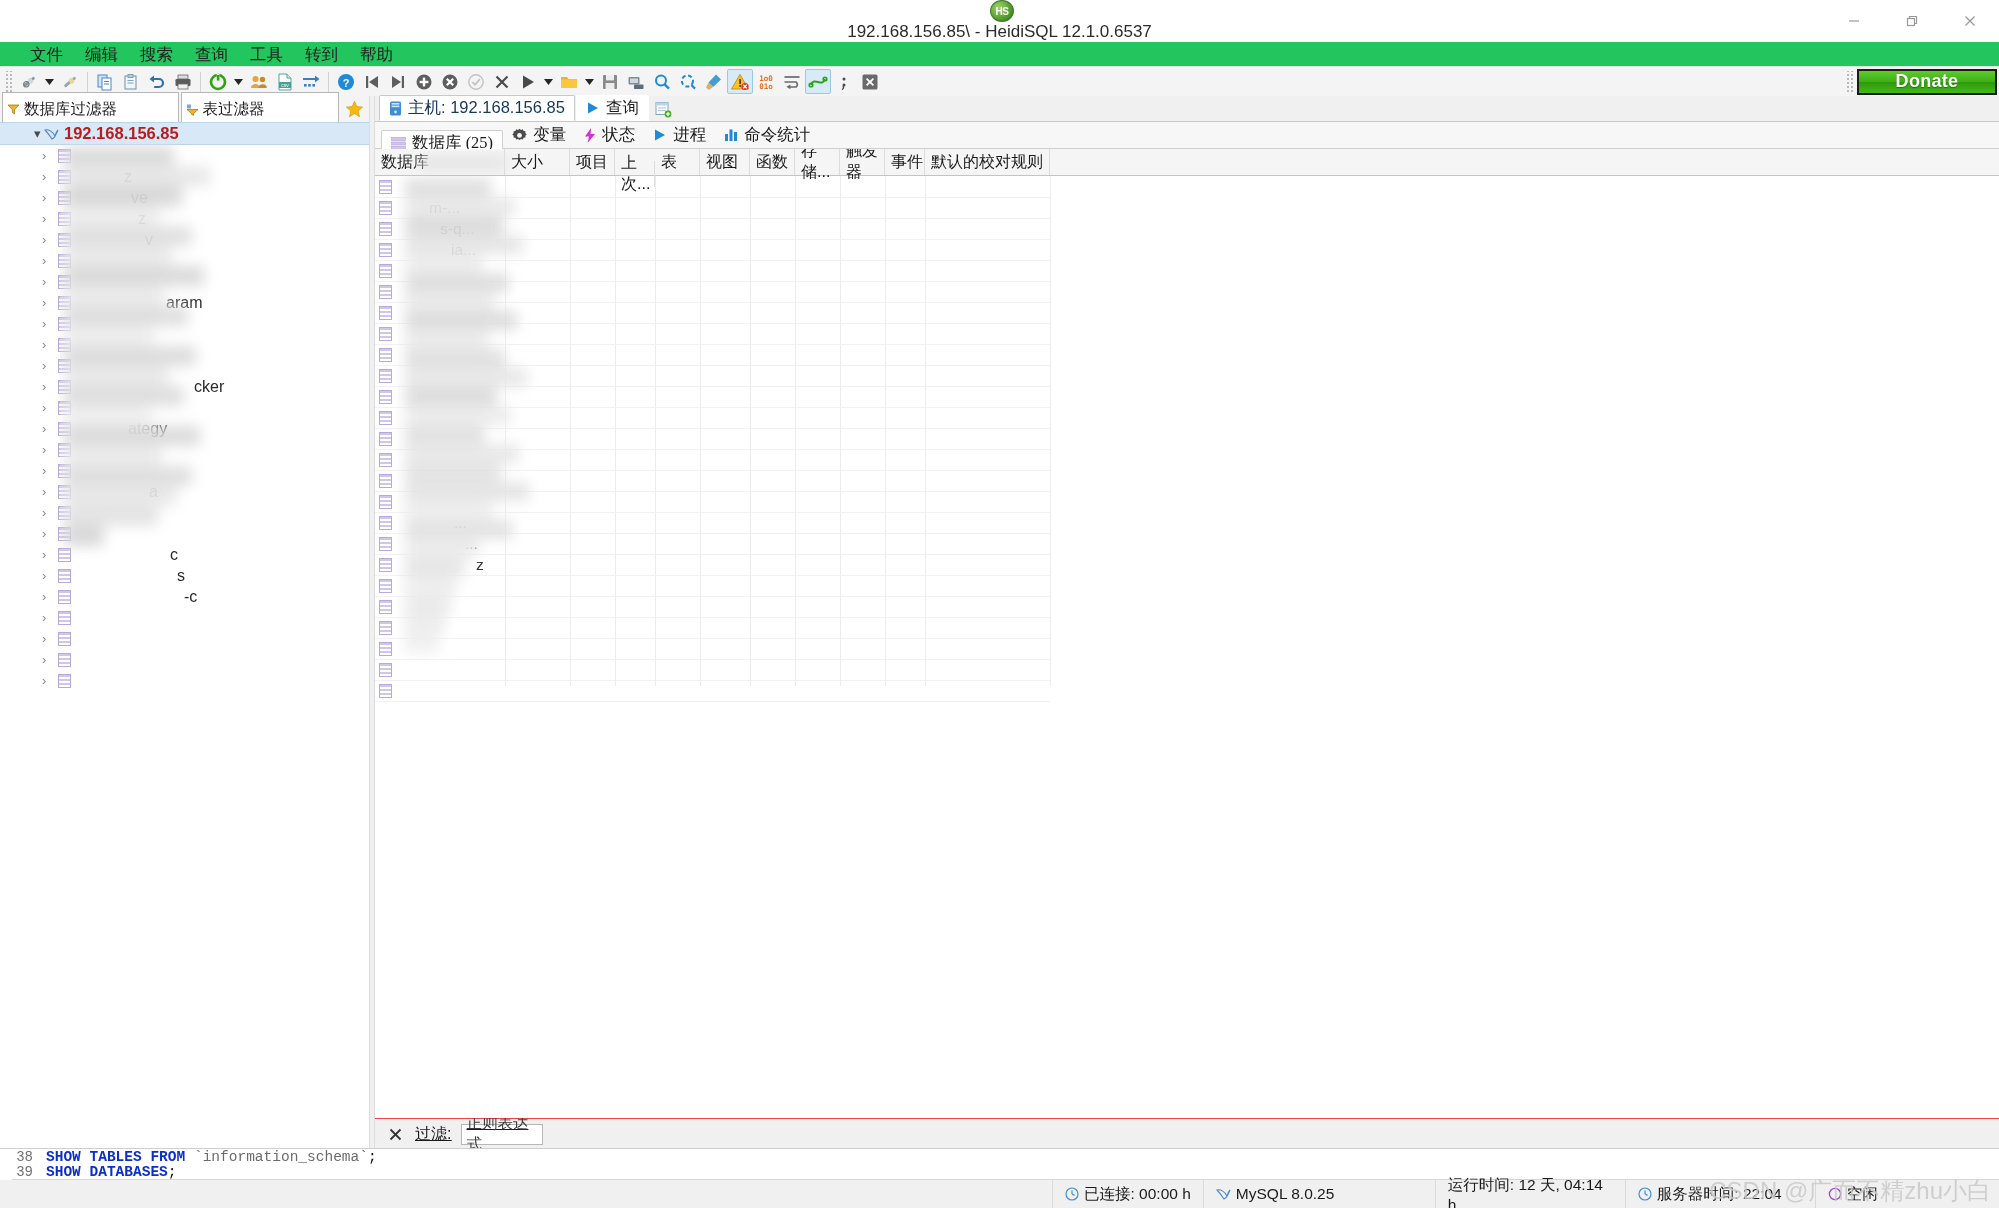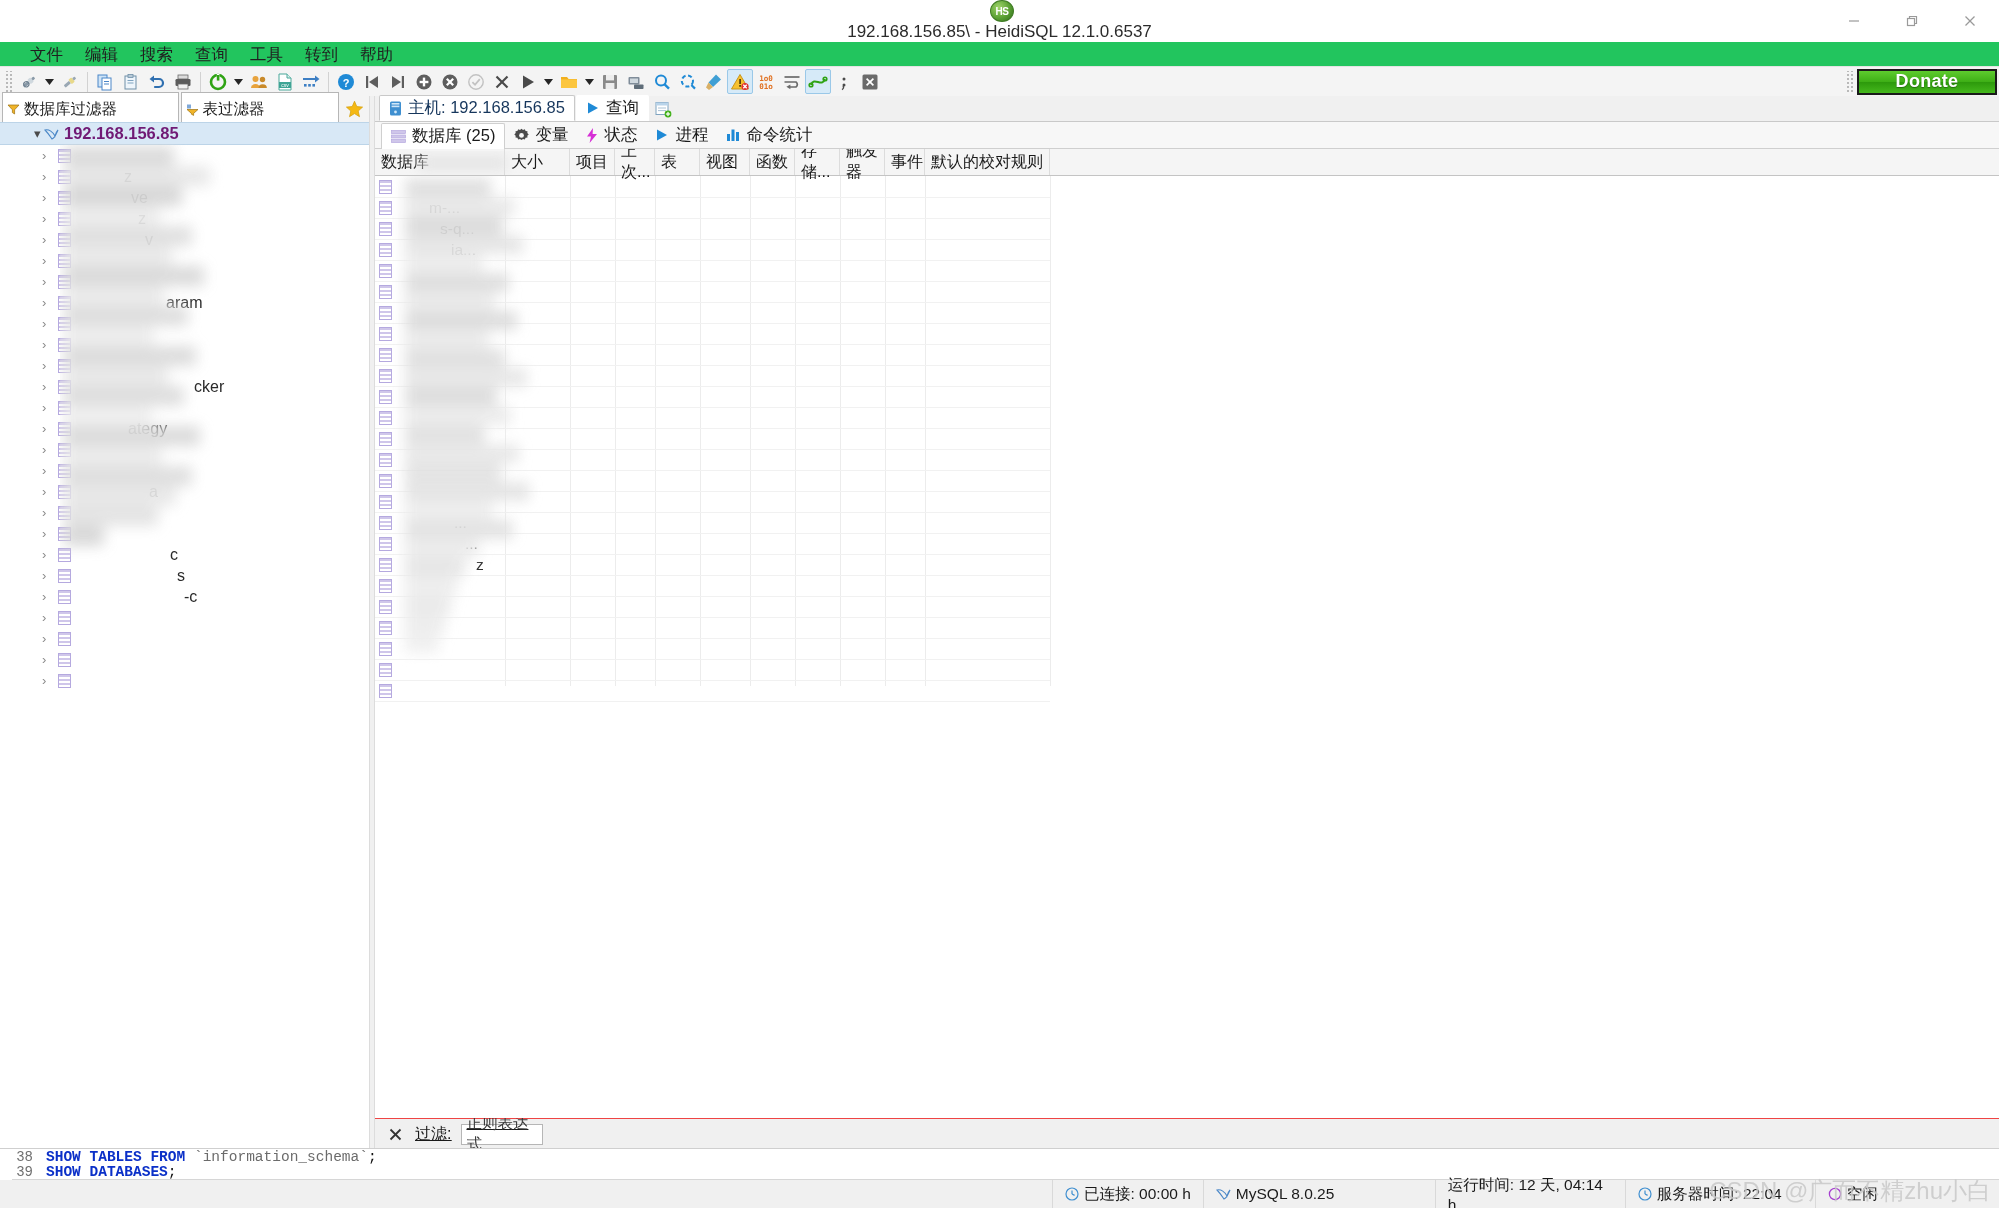--- a/index.html
+++ b/index.html
@@ -56,21 +56,21 @@
     padding:0 4px;gap:4px;box-sizing:border-box;}
   .filterbox.f1{width:178px;}
   .filterbox.f2{width:160px;}
   .filterbox .ph{font-size:15.5px;color:#1d1d1d;}
   .star{width:26px;height:24px;display:flex;align-items:center;justify-content:center;}
 
   
   .tree{flex:1;overflow:hidden;position:relative;background:#fff;}
   .tree-root{height:21px;background:#d8e8f6;display:flex;align-items:center;gap:5px;padding-left:30px;
     border-top:1px solid #bcd4e8;border-bottom:1px solid #bcd4e8;}
-  .tree-root .lbl{font-size:16.5px;font-weight:bold;color:#701a75;}
+  .tree-root .lbl{font-size:16.5px;font-weight:bold;color:#b91c1c;}
   .tree-row{height:21px;display:flex;align-items:center;padding-left:42px;gap:6px;position:relative;}
   .chev{color:#8a8a8a;font-size:13px;line-height:1;width:10px;}
   .dbicon{width:13px;height:14px;display:inline-block;
     background:repeating-linear-gradient(to bottom,#cfc6ea 0 2px,#ffffff 2px 4px);
     border:1px solid #b5a9df;box-sizing:border-box;}
   .tree-lbl{font-size:16px;color:#2a2a2a;white-space:nowrap;}
   .blurmask{position:absolute;pointer-events:none;}
 
   
   .hosttabs{height:25px;background:#f0f0f0;display:flex;align-items:flex-end;padding-left:4px;gap:1px;
@@ -78,21 +78,21 @@
   .htab{height:24px;display:flex;align-items:center;gap:6px;padding:0 9px;font-size:16.5px;color:#16365c;
     background:#ffffff;border:1px solid #c9c9c9;border-bottom:1px solid #ffffff;border-radius:2px 2px 0 0;}
   .htab.plain{background:#ffffff;border-color:transparent;border-bottom-color:transparent;color:#1a1a1a;}
   .htab .q{color:#1a1a1a;}
   .newtab{width:28px;height:24px;display:flex;align-items:center;justify-content:center;}
 
   .subtabs{height:26px;background:#f7f7f7;display:flex;align-items:center;padding-left:6px;gap:0;
     border-bottom:1px solid #cfcfcf;}
   .stab{height:25px;display:flex;align-items:center;gap:6px;padding:0 9px;font-size:16.5px;color:#1a1a1a;}
   .stab.active{background:#ffffff;border:1px solid #cfcfcf;border-bottom:1px solid #ffffff;
-    border-radius:2px 2px 0 0;position:relative;top:1px;}
+    border-radius:2px 2px 0 0;position:relative;top:8px;font-family:Liberation Serif, serif;}
 
   
   .gridwrap{flex:1;position:relative;background:#ffffff;overflow:hidden;}
   .gridhdr{height:26px;background:#f5f5f5;border-bottom:1px solid #c4c4c4;display:flex;}
   .gh{border-right:1px solid #dcdcdc;display:flex;align-items:center;padding-left:6px;
     font-size:16px;color:#1a1a1a;box-sizing:border-box;height:26px;position:relative;}
   .gridbody{position:relative;}
   .gcolline{position:absolute;top:0;width:1px;background:#ececec;}
   .growline{position:absolute;left:0;height:1px;background:#f1f1f1;}
   .grow{height:21px;display:flex;align-items:center;padding-left:4px;gap:6px;position:relative;}
@@ -693,21 +693,21 @@
         <div class="gridhdr" id="grid-header">
             <div class="gh" style="width: 130px;">
               <span>数据库</span>
             </div>
             <div class="gh" style="width: 65px;">
               <span>大小</span>
             </div>
             <div class="gh" style="width: 45px;">
               <span>项目</span>
             </div>
-            <div class="gh" style="width: 40px;">
+            <div class="gh" style="width: 40px; margin-top: 12px;">
               <span>上次...</span>
             </div>
             <div class="gh" style="width: 45px;">
               <span>表</span>
             </div>
             <div class="gh" style="width: 50px;">
               <span>视图</span>
             </div>
             <div class="gh" style="width: 45px;">
               <span>函数</span>

